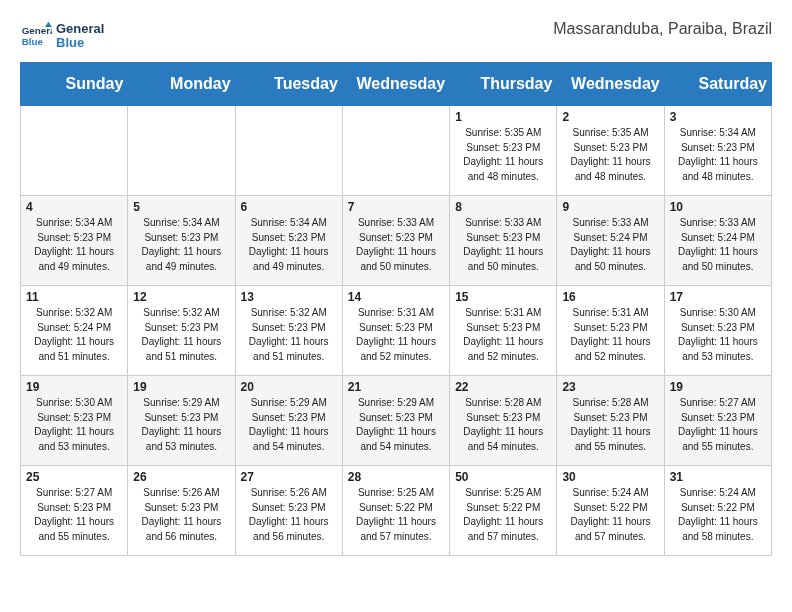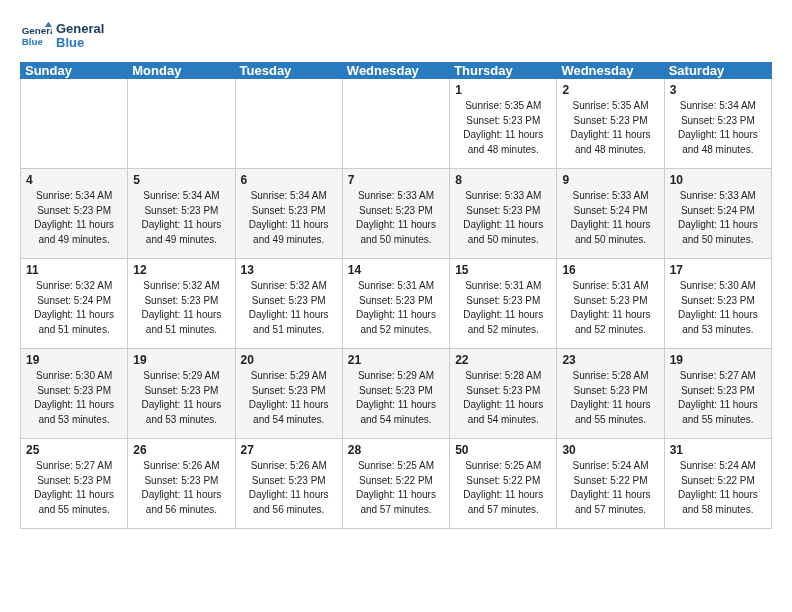--- a/index.html
+++ b/index.html
@@ -38,24 +38,24 @@
       color: #444;
     }
     table {
       width: 100%;
       border-collapse: collapse;
       table-layout: fixed;
     }
     thead tr th {
       background: #2a7abf;
       color: #fff;
-      font-size: 13px;
+      font-size: 16px;
       font-weight: bold;
-      padding: 0 4px;
-      text-align: left;
+      padding: 12px 4px;
+      text-align: right;
       border: 1px solid #2a7abf;
     }
     tbody tr td {
       vertical-align: top;
       border: 1px solid #ccc;
       padding: 4px 5px;
       font-size: 10.5px;
       color: #222;
       background: #fff;
       height: 90px;
@@ -88,20 +88,21 @@
       <text x="2" y="16" font-size="11" font-weight="bold" fill="#1a3a5c">General</text>
       <text x="2" y="28" font-size="11" font-weight="bold" fill="#2a7abf">Blue</text>
       <polygon points="28,8 36,8 32,2" fill="#2a7abf"></polygon>
     </svg>
     <div>
       <div style="font-size:13px;font-weight:bold;color:#1a3a5c;line-height:1.1;">General</div>
       <div style="font-size:13px;font-weight:bold;color:#2a7abf;line-height:1.1;">Blue</div>
     </div>
   </div>
   <div class="title-block">
+    <div class="calendar-subtitle">Massaranduba, Paraiba, Brazil</div>
   </div>
 </div>
 
 <table>
   <thead>
     <tr>
       <th>Sunday</th>
       <th>Monday</th>
       <th>Tuesday</th>
       <th>Wednesday</th>

